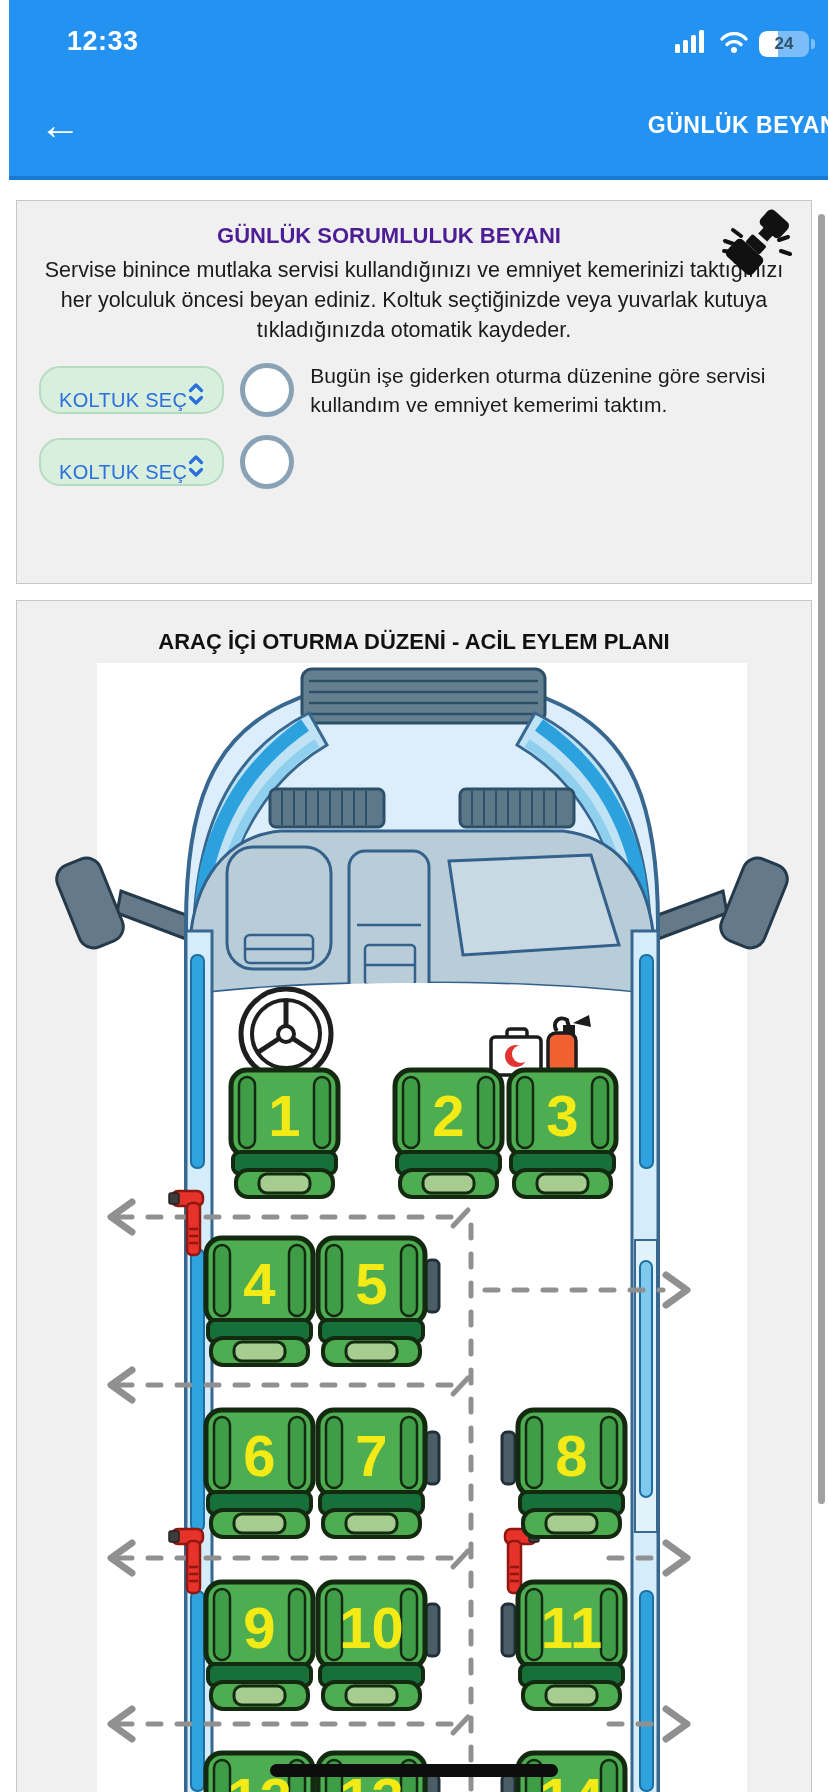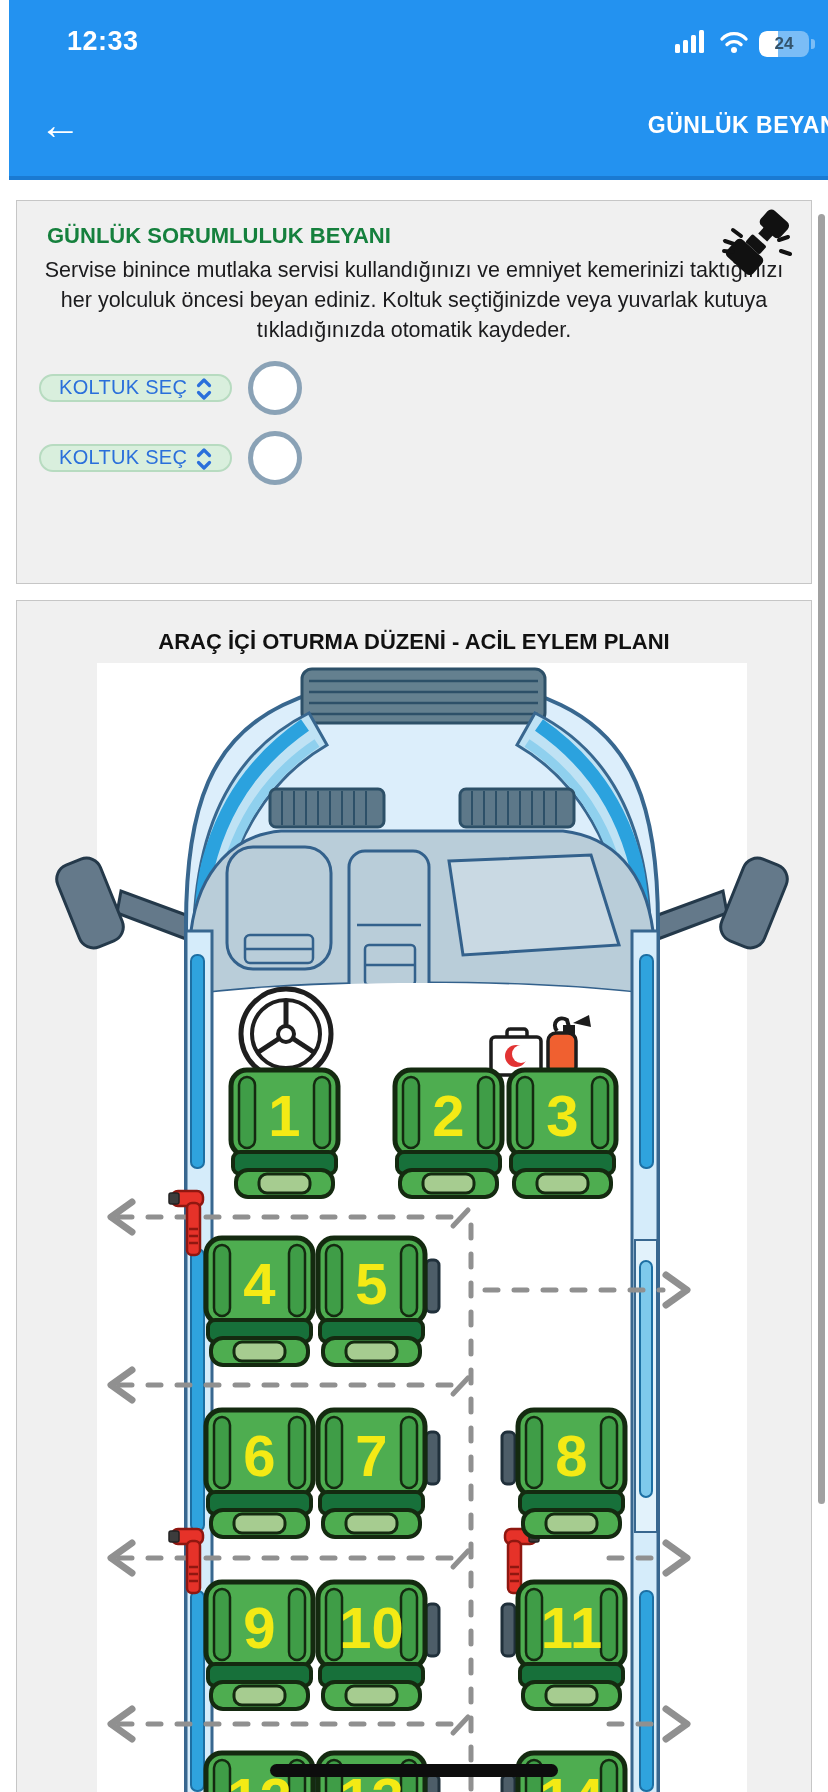--- a/index.html
+++ b/index.html
@@ -31,29 +31,29 @@
 
   
   .card {
     position:absolute; left:16px; width:796px;
     background:#f0f0f0; border:1px solid #c6c6c6;
   }
   .card1 { top:200px; height:384px; }
   .card2 { top:600px; height:1194px; border-bottom:none; }
 
   .belt-icon { position:absolute; right:16px; top:18px; }
-  .card1-title { margin:22px 80px 0 30px; text-align:left; font-size:22px; font-weight:bold; color:#15803d; }
+  .card1-title { margin:22px 80px 0 30px; text-align:center; font-size:22px; font-weight:bold; color:#4c1d95; }
   .card1-desc { margin:6px auto 0; padding:0 18px; font-size:21.5px; line-height:30px; text-align:center; }
   .card1-desc::after { content:""; display:block; clear:both; }
 
   .decl-row { display:flex; align-items:center; margin:16px 20px 0 22px; }
   .select-pill {
-    height:28px; padding:0 18px; border-radius:21px; flex:none;
+    height:48px; padding:0 18px; border-radius:21px; flex:none;
     background:#d9efdd; border:2px solid #b7dbc0;
-    display:flex; align-items:flex-start; gap:9px;
+    display:flex; align-items:flex-end; gap:1px;
     color:#2a6fdb; font-size:20px; letter-spacing:.3px; cursor:pointer;
   }
   .radio-circle {
     width:54px; height:54px; border-radius:50%; flex:none;
     border:5px solid #8aa2b6; background:#fff; margin:0 16px; cursor:pointer;
   }
   .decl-text { width:470px; font-size:21px; line-height:29px; }
 
   .card2-title { margin-top:28px; text-align:center; font-size:22px; font-weight:bold; color:#111; }
   .bus-svg { position:absolute; left:0; top:62px; width:794px; height:1131px; display:block; }
@@ -134,20 +134,21 @@
       <span>
         <svg width="16" height="26" viewBox="0 0 16 26">
           <g stroke="#2a6fdb" stroke-width="3.2" fill="none" stroke-linecap="round" stroke-linejoin="round">
             <path d="M2.5,9.5 L8,4 L13.5,9.5"></path>
               <path d="M2.5,16.5 L8,22 L13.5,16.5"></path>
           </g>
         </svg>
       </span>
     </div>
     <div class="radio-circle"></div>
+    <div class="decl-text">Bugün işe giderken oturma düzenine göre servisi kullandım ve emniyet kemerimi taktım.</div>
   </div>
 
   <div class="decl-row">
     <div class="select-pill">
       <span>KOLTUK SEÇ</span>
       <span>
         <svg width="16" height="26" viewBox="0 0 16 26">
           <g stroke="#2a6fdb" stroke-width="3.2" fill="none" stroke-linecap="round" stroke-linejoin="round">
             <path d="M2.5,9.5 L8,4 L13.5,9.5"></path>
               <path d="M2.5,16.5 L8,22 L13.5,16.5"></path>

